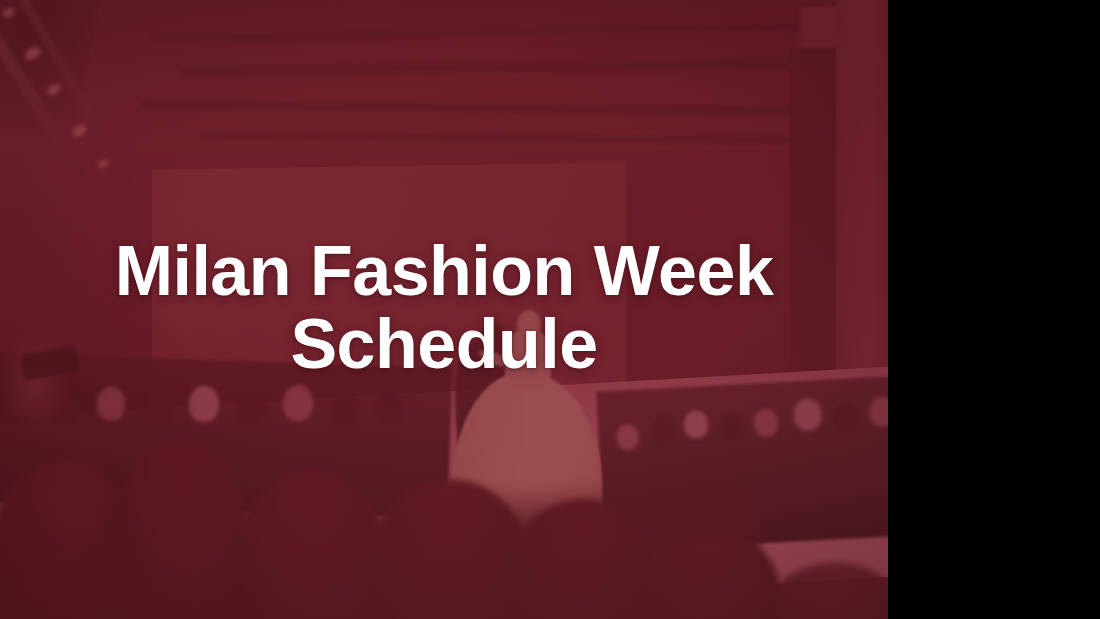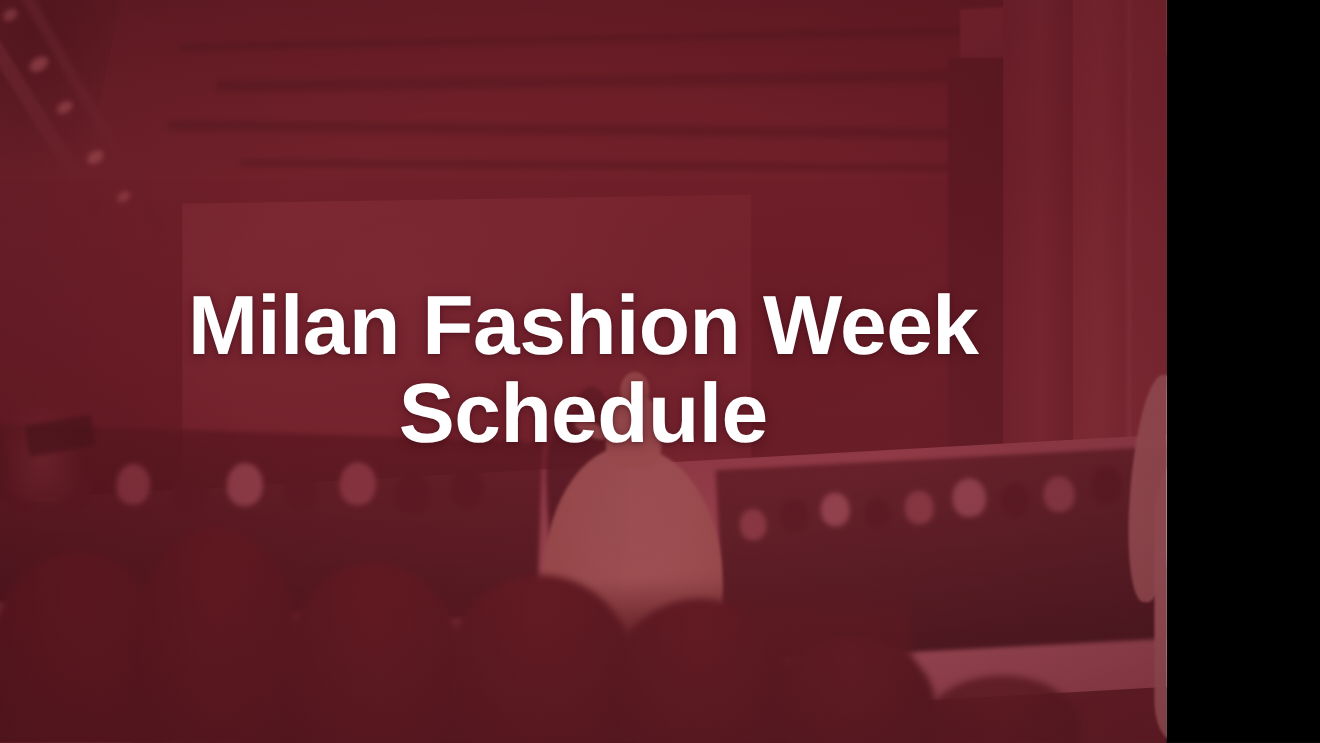--- a/index.html
+++ b/index.html
@@ -7,21 +7,21 @@
     margin: 0;
     padding: 0;
     background: #000;
   }
   body {
     font-family: "Liberation Sans", sans-serif;
   }
 
   #hero-banner {
     position: relative;
-    width: 972px;
+    width: 888px;
     height: 619px;
     overflow: hidden;
     background: #7d2430;
   }
 
   
   .photo {
     position: absolute;
     inset: 0;
     overflow: hidden;

